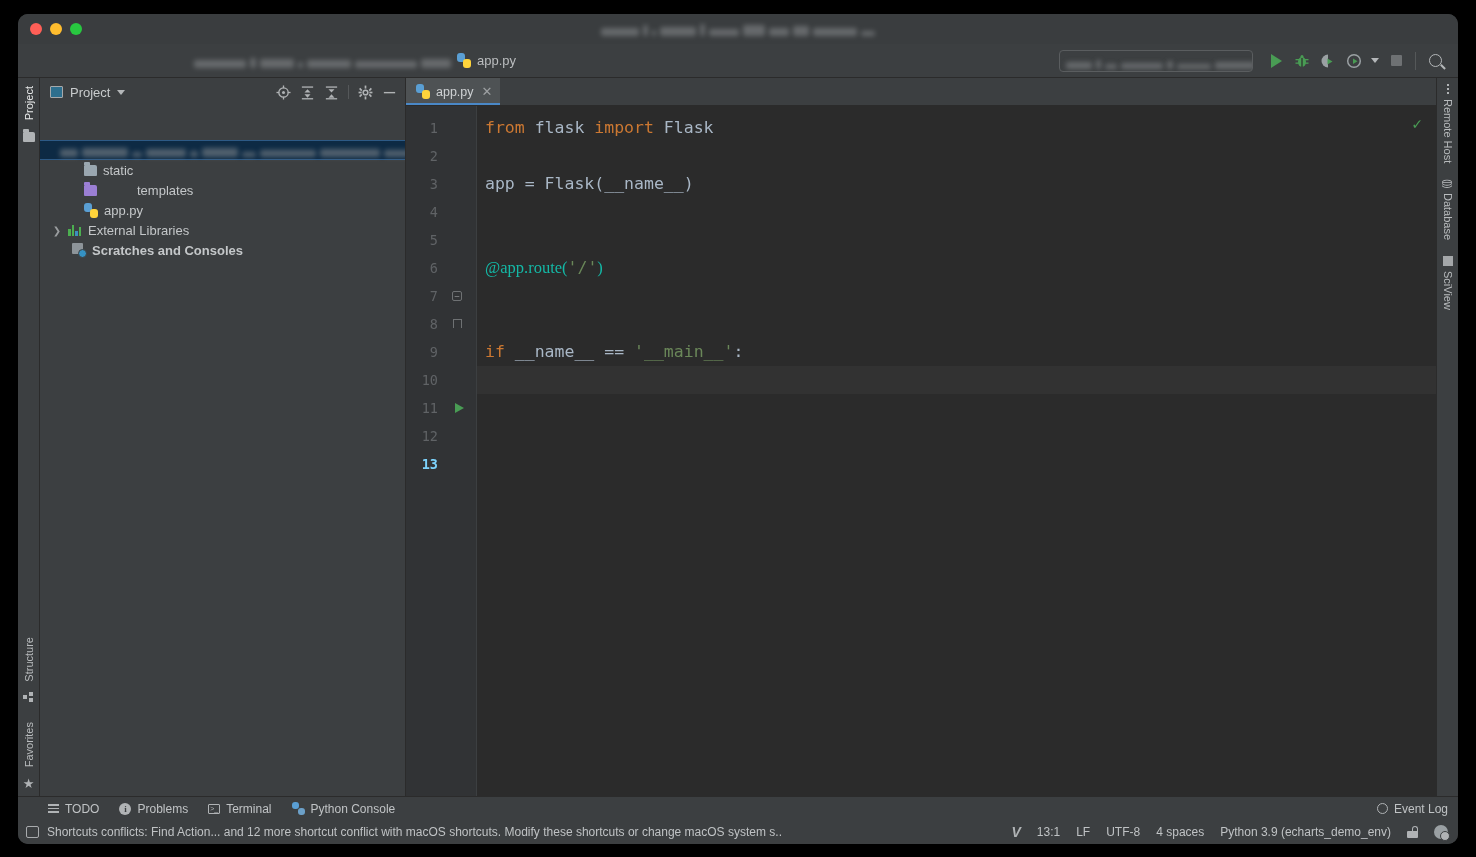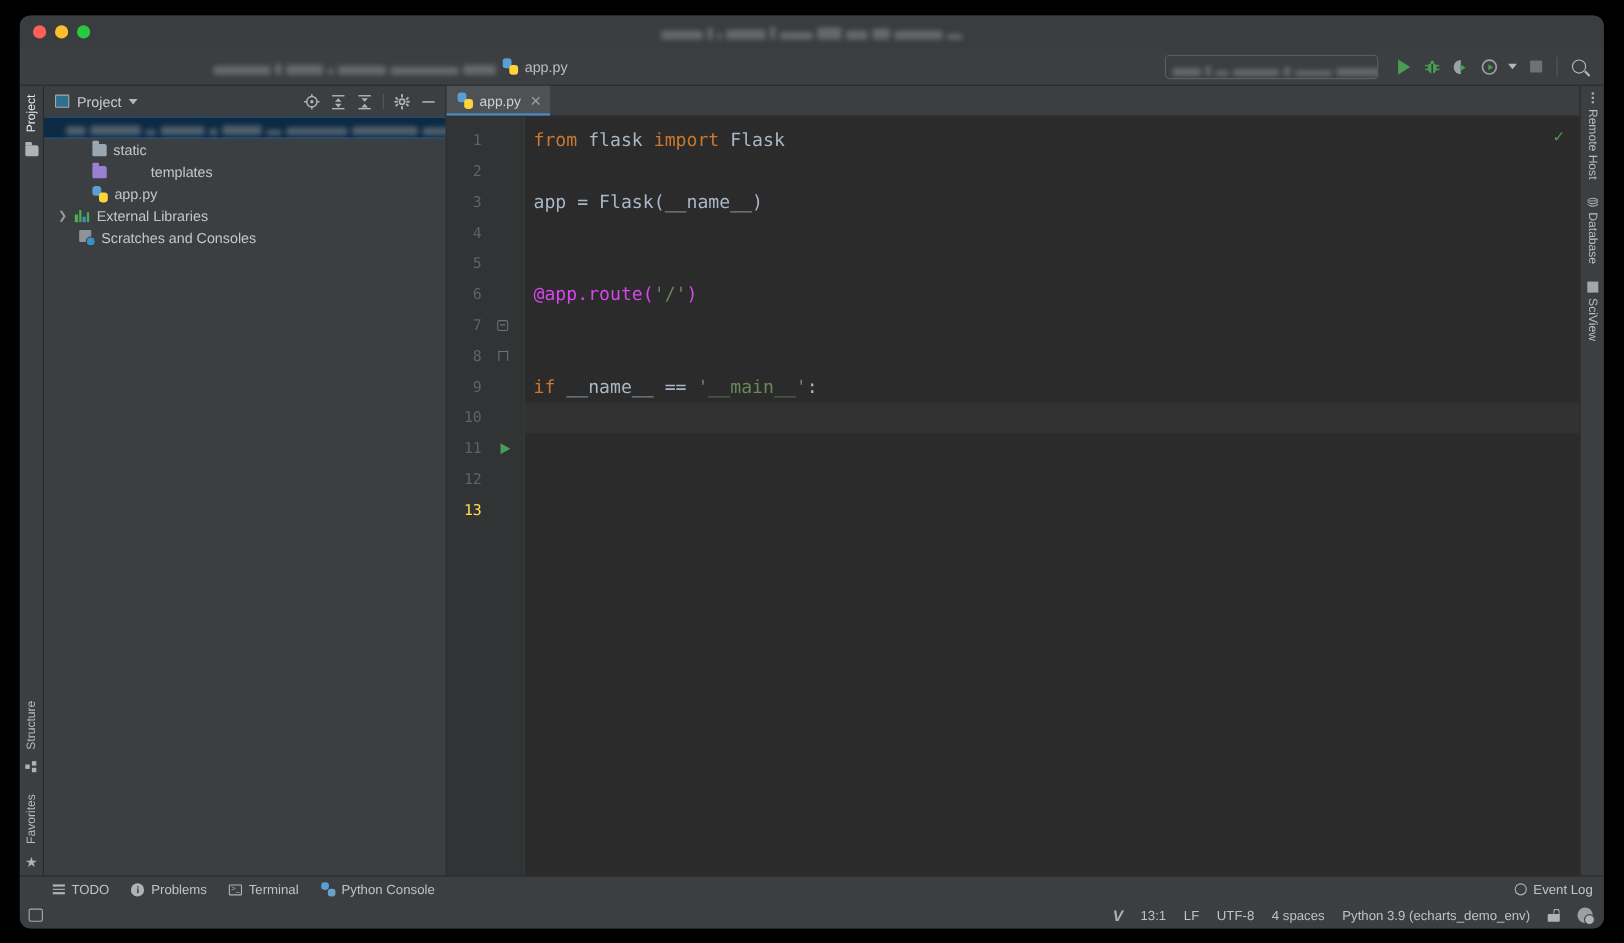--- a/index.html
+++ b/index.html
@@ -141,21 +141,21 @@
   .pp-sq {
     width: 13px; height: 12px; border: 1.6px solid #a6a9ab; border-radius: 1px;
     background: #2e6f8e;
   }
   .caret-d {
     width: 0; height: 0; border-left: 4px solid transparent;
     border-right: 4px solid transparent; border-top: 5px solid #b4b7b9;
   }
   .pp-tools { margin-left: auto; display: flex; align-items: center; gap: 9px; }
   .ico-sm { width: 15px; height: 15px; cursor: pointer; }
-  .tree { flex: 1; padding-top: 0; overflow: hidden; position: relative; }
+  .tree { flex: 1; padding-top: 0; overflow: hidden; position: relative; margin-top: 34px; }
   .trow {
     height: 20px; display: flex; align-items: center; gap: 6px;
     font-size: 13px; color: #c4c7c9; padding-left: 10px; cursor: pointer;
     white-space: nowrap;
   }
   .trow.selected { background: #0d2a44; border-top: 1px solid #2d5a86; border-bottom: 1px solid #2d5a86; }
   .chev {
     width: 10px; flex: 0 0 10px; color: #9a9d9f; font-size: 10px; text-align: center;
   }
   .fold {
@@ -196,21 +196,21 @@
   .tabclose { color: #9da0a2; font-size: 13px; margin-left: 2px; cursor: pointer; }
   .editorarea { flex: 1; display: flex; position: relative; min-height: 0; background: #2b2b2b; }
   .gutter {
     width: 70px; flex: 0 0 70px; background: #313335; text-align: right;
     font-family: "DejaVu Sans Mono", monospace; font-size: 13.5px; color: #606366;
     padding-top: 8px; position: relative;
   }
   .gline {
     height: 28px; line-height: 28px; padding-right: 38px; position: relative;
   }
-  .gline.current { color: #fde047; font-weight: normal; }
+  .gline.current { color: #7dd3fc; font-weight: bold; }
   .fold-mark {
     position: absolute; right: 14px; top: 9px; width: 10px; height: 10px;
     border: 1px solid #6e7173; border-radius: 2px; color: #8a8d8f;
     font-size: 9px; line-height: 8px; text-align: center;
   }
   .fold-end {
     position: absolute; right: 14px; top: 9px; width: 9px; height: 9px;
     border-left: 1px solid #6e7173; border-top: 1px solid #6e7173;
     border-right: 1px solid #6e7173;
   }
@@ -222,21 +222,21 @@
   .code {
     flex: 1; position: relative; font-family: "DejaVu Sans Mono", monospace;
     font-size: 16.5px; padding-top: 8px; overflow: hidden;
     border-left: 1px solid #3c3f41;
   }
   .cline { height: 28px; line-height: 28px; padding-left: 8px; white-space: pre; color: #a9b7c6; }
   .cline.current { background: #323232; }
   .kw  { color: #cc7832; }
   .fn  { color: #ffc66d; }
   .str { color: #6a8759; }
-  .dec { color: #d946ef; }
+  .dec { color: #14b8a6; font-family: Liberation Serif, serif; }
   .txt { color: #a9b7c6; }
   .cls { color: #a9b7c6; }
   .inspect-ok {
     position: absolute; right: 14px; top: 8px; color: #499c54;
     font-size: 16px; font-weight: bold;
   }
 
   .rightstrip {
     width: 22px; flex: 0 0 22px; background: #3c3f41;
     display: flex; flex-direction: column; align-items: center;
@@ -533,21 +533,21 @@
             <span class="chev">❯</span>
             <span class="libico">
               <i style="height:7px;"></i>
                 <i style="height:11px;"></i>
                 <i style="height:5px;background:#3c8fbf;"></i>
                 <i style="height:9px;"></i>
             </span>
             <span>External Libraries</span>
           </div>
 
-          <div class="trow" style="padding-left:32px;">
+          <div class="trow" style="padding-left:32px;font-weight:bold;">
             <span class="scratchico">
               <span class="pad"></span>
                 <span class="clk"></span>
             </span>
             <span>Scratches and Consoles</span>
           </div>
         </div>
       </div>
 
       <div class="editorwrap">
@@ -645,20 +645,21 @@
         <span>Python Console</span>
       </div>
       <div class="evlog">
         <span class="circle-ico"></span>
         <span>Event Log</span>
       </div>
     </div>
 
     <div class="statusbar">
       <span class="sb-msgico"></span>
+      <span class="sb-msg">Shortcuts conflicts: Find Action... and 12 more shortcut conflict with macOS shortcuts. Modify these shortcuts or change macOS system s..</span>
       <span class="sb-right">
         <span class="vcs-ico">V</span>
         <span>13:1</span>
         <span>LF</span>
         <span>UTF-8</span>
         <span>4 spaces</span>
         <span>Python 3.9 (echarts_demo_env)</span>
         <span class="lock-ico">
             <span class="bod"></span>
             <span class="sh"></span>

